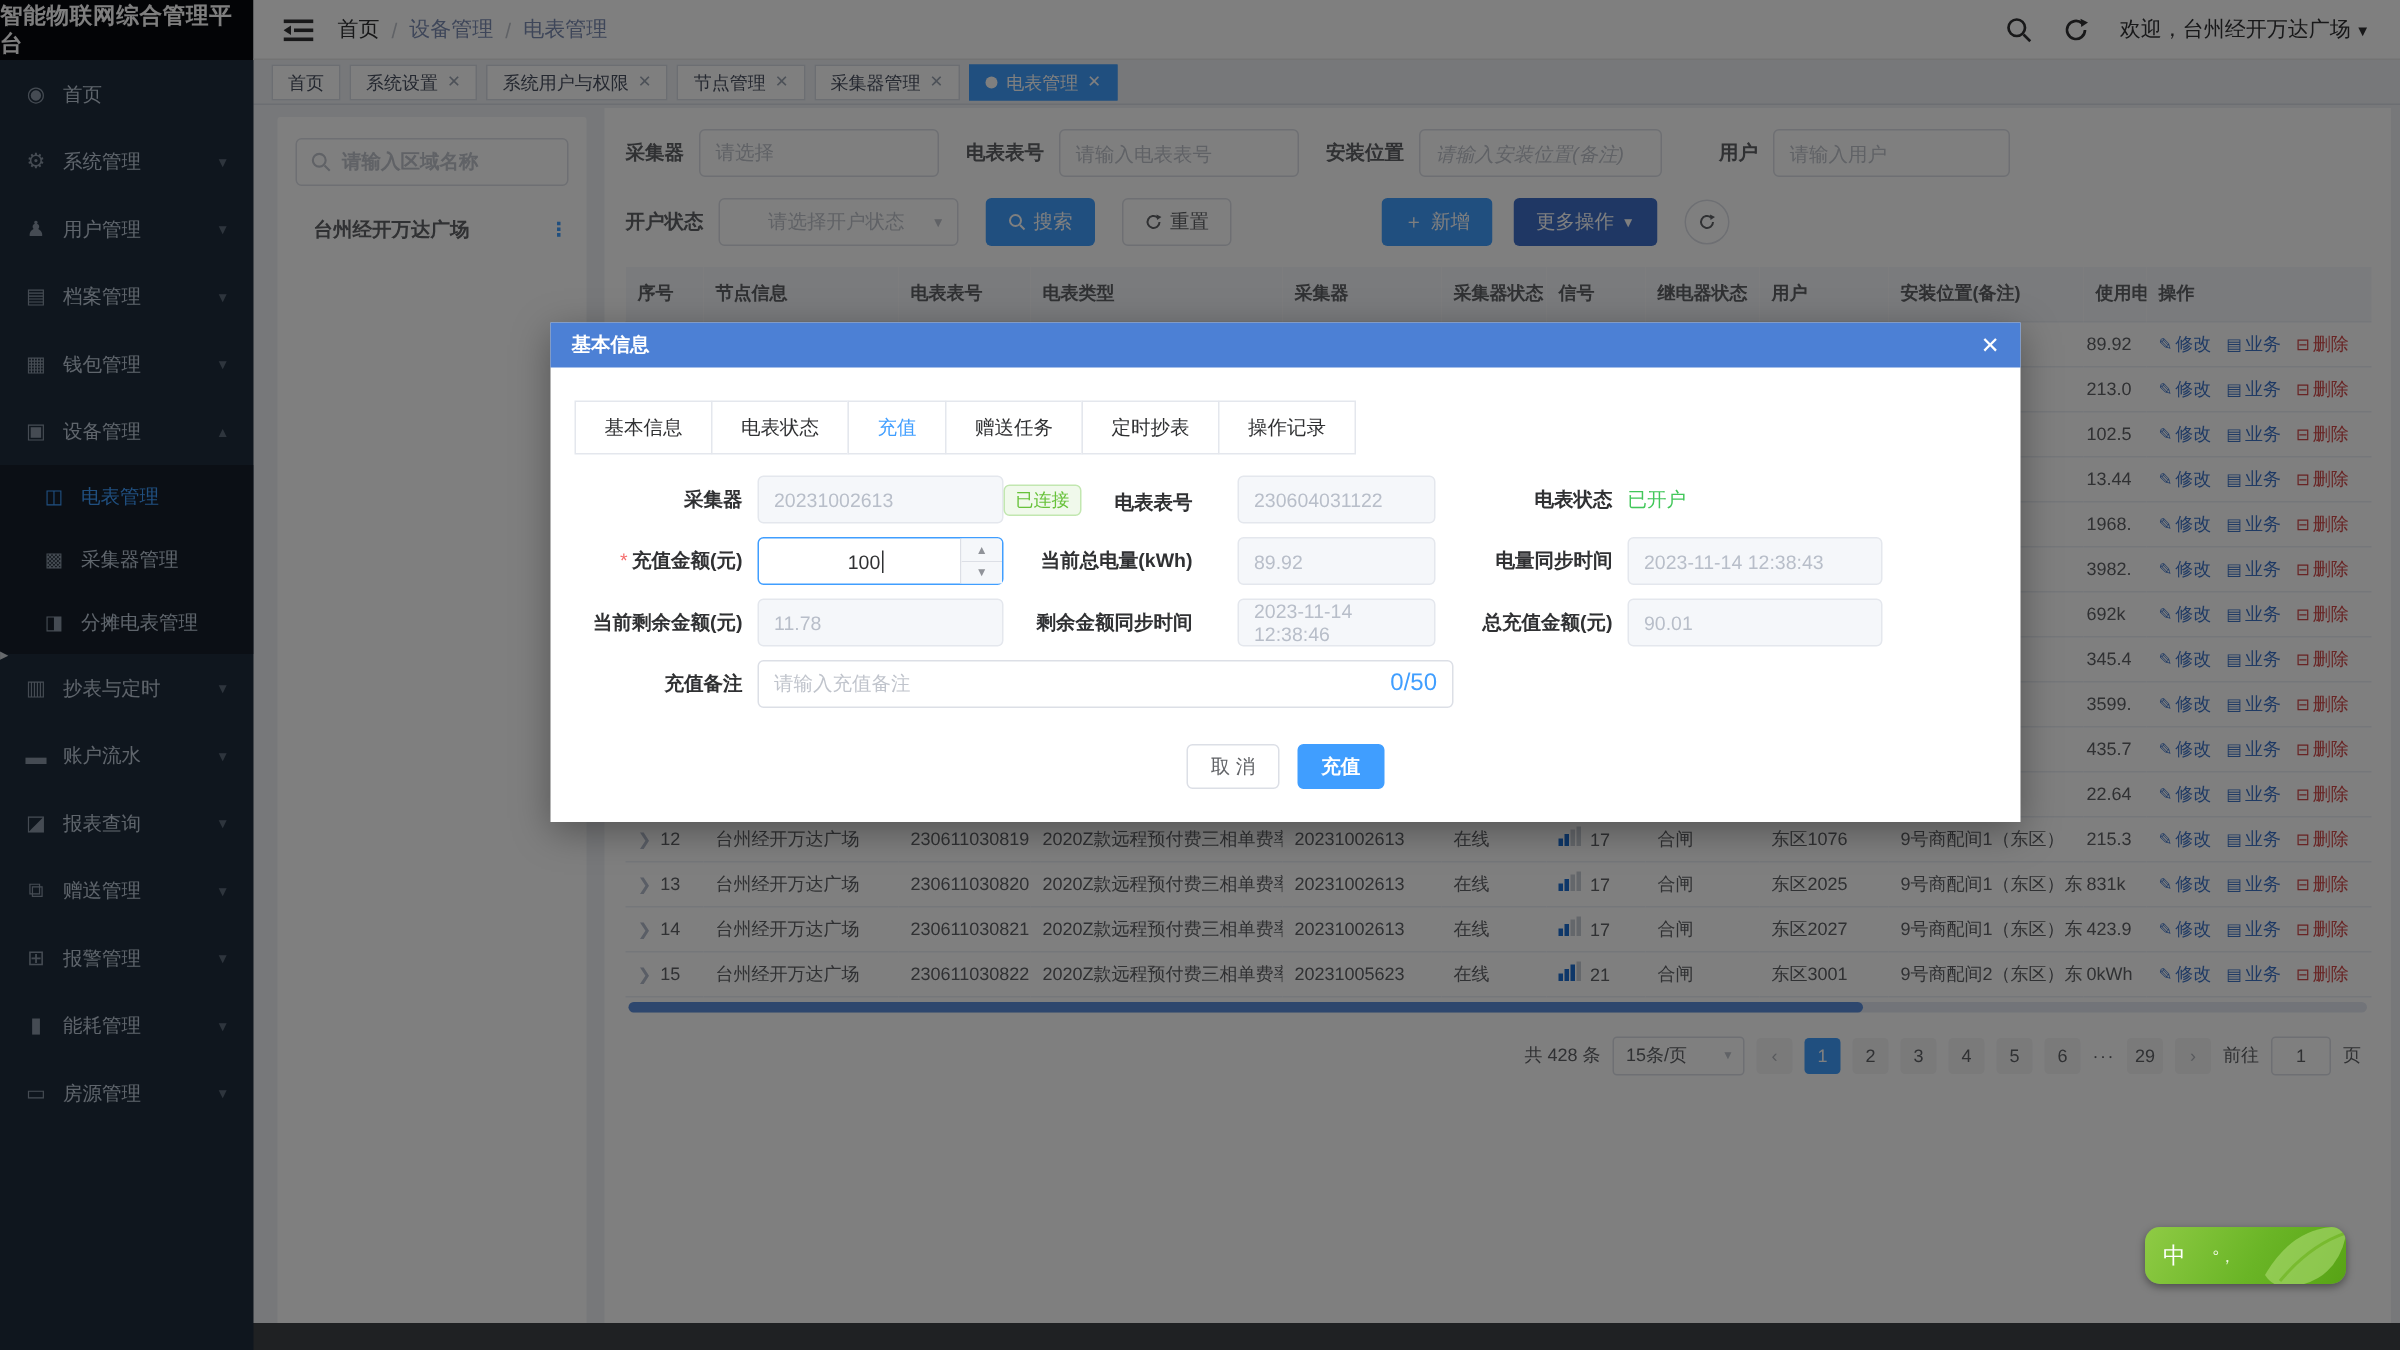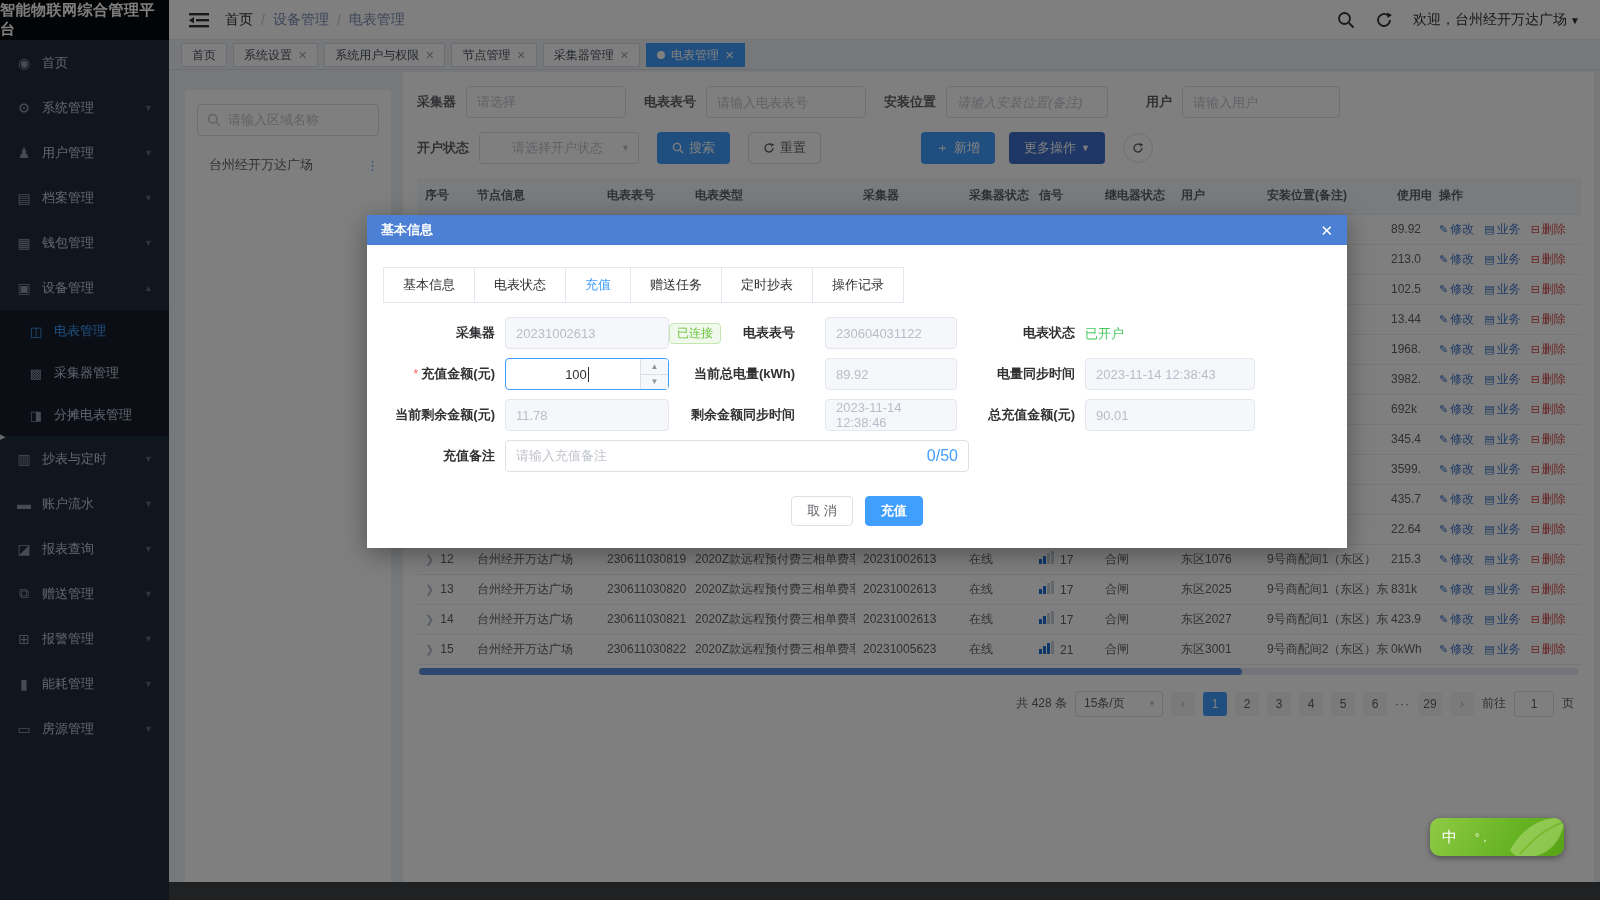--- a/index.html
+++ b/index.html
@@ -34,21 +34,21 @@
   .menu-item .mi-chevron{margin-left:auto;font-size:9px;color:#5d6b7b;}
   .submenu{background:#161f2b;}
   .submenu-item{height:42px;display:flex;align-items:center;padding:0 16px 0 28px;color:#bfcbd9;font-size:13px;cursor:pointer;}
   .submenu-item .mi-icon{width:16px;margin-right:10px;font-size:13px;color:#8a97a6;text-align:center;}
   .submenu-item.active{color:#409EFF;}
   .submenu-item.active .mi-icon{color:#409EFF;}
   .collapse-handle{position:absolute;left:0;top:430px;color:#cfd4da;font-size:11px;z-index:4;}
 
   
   .workspace{position:absolute;left:169px;top:70px;right:0;bottom:0;background:#eef1f5;z-index:1;}
-  .tree-panel{position:absolute;left:16px;top:20px;width:206px;bottom:10px;background:#fff;border-radius:2px;}
+  .tree-panel{position:absolute;left:16px;top:8px;width:206px;bottom:10px;background:#fff;border-radius:2px;font-weight:bold;}
   .tree-search{margin:14px 12px 10px;height:32px;border:1px solid #dcdfe6;border-radius:4px;display:flex;align-items:center;padding:0 9px;gap:7px;color:#c0c4cc;font-size:13px;background:#fff;}
   .tree-node{display:flex;align-items:center;justify-content:space-between;padding:10px 12px 10px 24px;font-size:13px;color:#606266;cursor:pointer;}
   .tree-dots{color:#409EFF;font-size:13px;cursor:pointer;}
 
   .main-card{position:absolute;left:234px;top:2px;right:6px;bottom:10px;background:#fff;padding:14px 14px 0 14px;overflow:hidden;}
   .filter-row{display:flex;align-items:center;margin-bottom:14px;}
   .f-label{font-size:13px;font-weight:bold;color:#606266;margin-right:10px;white-space:nowrap;}
   .f-input{height:32px;border:1px solid #dcdfe6;border-radius:4px;font-size:13px;color:#606266;padding:0 10px;background:#fff;}
   .f-input::placeholder{color:#c0c4cc;}
   .f-select{position:relative;display:flex;align-items:center;height:32px;border:1px solid #dcdfe6;border-radius:4px;font-size:13px;color:#c0c4cc;padding:0 22px 0 10px;background:#fff;}
@@ -93,21 +93,21 @@
   .modal{position:absolute;left:367px;top:215px;width:980px;height:333px;background:#fff;z-index:20;box-shadow:0 6px 24px rgba(0,0,0,.35);}
   .modal-header{height:30px;background:#4c80d5;display:flex;align-items:center;padding:0 14px;color:#fff;font-size:13px;font-weight:bold;}
   .modal-close{margin-left:auto;color:#fff;font-size:15px;cursor:pointer;line-height:1;}
   .modal-tabs{display:flex;margin:22px 16px 14px;}
   .mtab{height:36px;line-height:34px;padding:0 19px;border:1px solid #e4e7ed;margin-left:-1px;font-size:13px;color:#303133;background:#fff;cursor:pointer;}
   .mtab:first-child{margin-left:0;}
   .mtab.active{color:#409EFF;}
   .form-row{display:flex;align-items:center;margin:0 18px 9px 18px;}
   .fcell-l1{width:120px;text-align:right;padding-right:10px;font-size:13px;font-weight:bold;color:#303133;white-space:nowrap;}
   .fcell-i1{width:164px;}
-  .fcell-mid{width:136px;display:flex;align-items:center;justify-content:flex-end;padding-right:10px;font-size:13px;font-weight:bold;color:#303133;white-space:nowrap;}
+  .fcell-mid{width:136px;display:flex;align-items:flex-end;justify-content:flex-end;padding-right:10px;font-size:13px;font-weight:bold;color:#303133;white-space:nowrap;}
   .fcell-i2{width:152px;padding-left:20px;}
   .fcell-l3{width:128px;text-align:right;padding-right:10px;font-size:13px;font-weight:bold;color:#303133;white-space:nowrap;}
   .fcell-i3{width:170px;}
   .req{color:#f56c6c;margin-right:3px;font-weight:normal;}
   .inp{height:32px;border:1px solid #dcdfe6;border-radius:4px;font-size:13px;display:flex;align-items:center;padding:0 10px;background:#fff;color:#606266;}
   .inp.disabled{background:#f5f7fa;border-color:#e4e7ed;color:#b8bec9;}
   .badge-ok{margin-right:auto;background:#f0f9eb;border:1px solid #c2e7b0;color:#67c23a;font-size:12px;padding:1px 7px;border-radius:4px;font-weight:normal;}
   .status-open{font-size:13px;color:#42c75a;}
   .amount{position:relative;border-color:#409EFF;padding:0 30px 0 10px;justify-content:center;}
   .caret-line{display:inline-block;width:1px;height:15px;background:#303133;margin-left:1px;}

